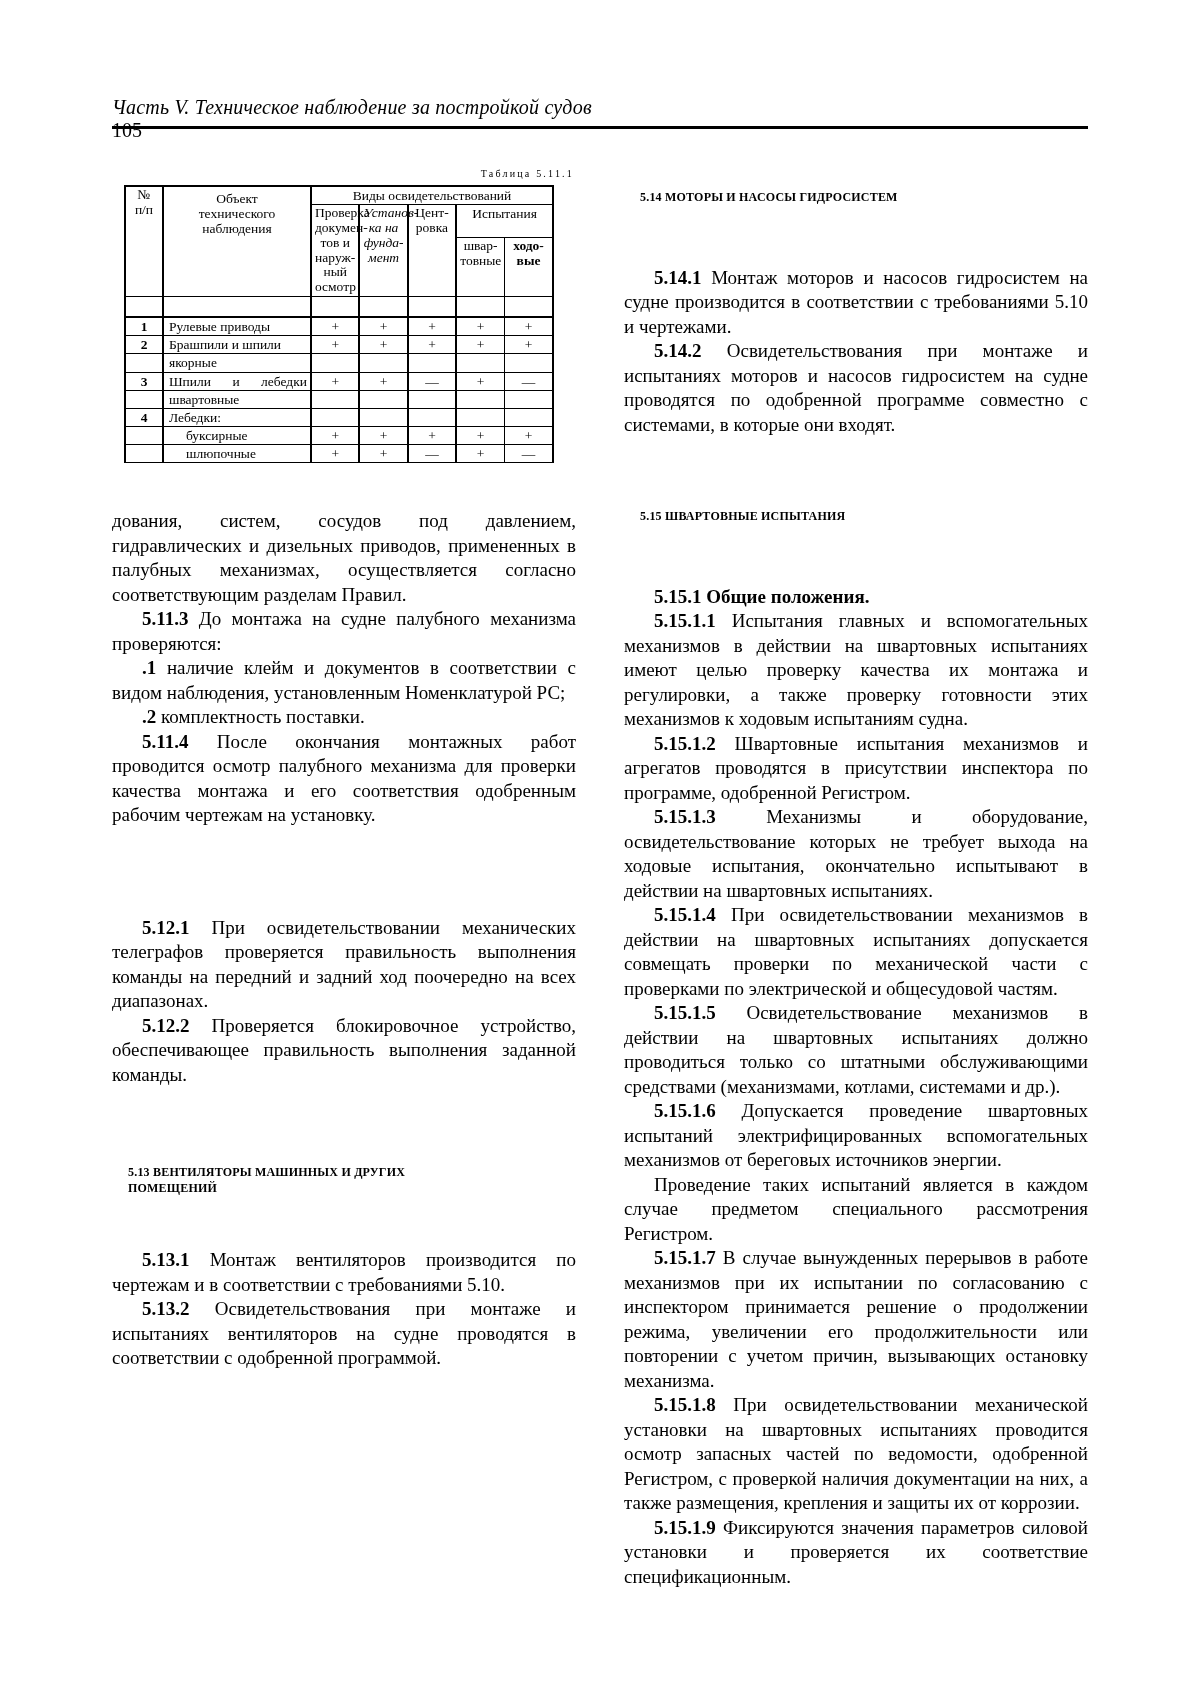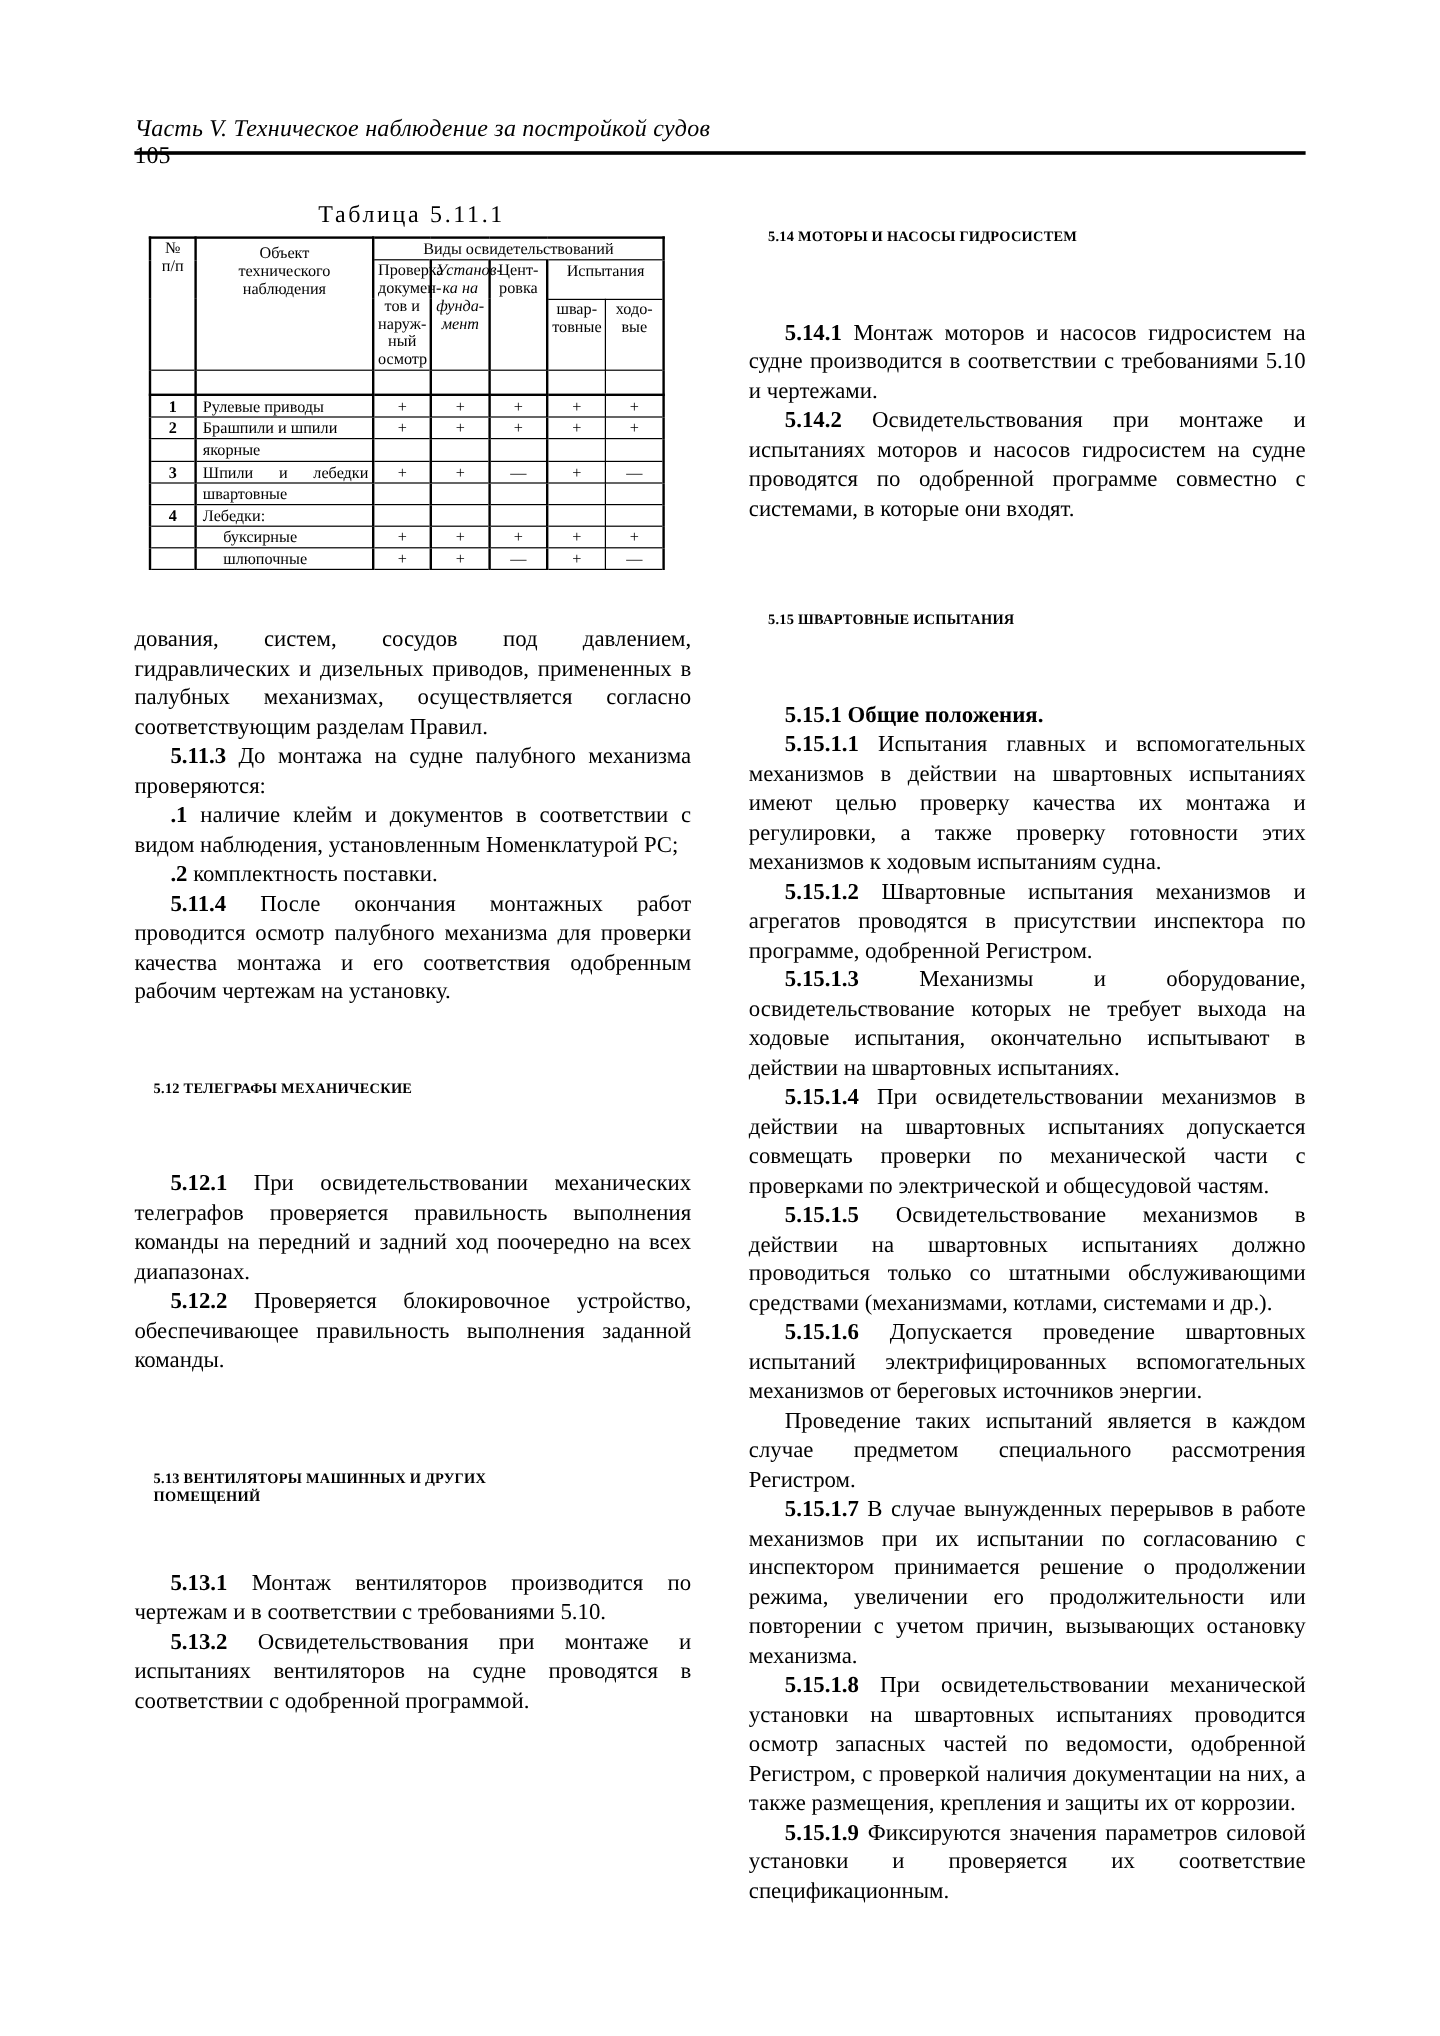--- a/index.html
+++ b/index.html
@@ -59,22 +59,22 @@
     width: 976px;
     display: flex;
     gap: 48px;
   }
   .col {
     width: 464px;
   }
 
   
   .table-caption {
-    text-align: center;
-    font-size: 20px;
+    text-align: right;
+    font-size: 10px;
     letter-spacing: 2.2px;
     margin: 0 0 6px 0;
     padding-right: 2px;
   }
   table.survey {
     border-collapse: collapse;
     width: 430px;
     margin: 0 0 0 12px;
     table-layout: fixed;
   }
@@ -205,21 +205,21 @@
             </th>
             <th class="outer-r" colspan="2">Испытания</th>
           </tr>
           <tr>
             <th style="width:56px;">
               <div class="hdr-stack">
                 <div>швар-</div>
                 <div>товные</div>
               </div>
             </th>
-            <th class="outer-r" style="width:44px;">
+            <th class="outer-r" style="width:44px;font-weight:bold;">
               <div class="hdr-stack">
                 <div>ходо-</div>
                 <div>вые</div>
               </div>
             </th>
           </tr>
           <tr class="row-pad">
             <td class="thick-l thick-r thick-b"></td>
             <td class="thick-r thick-b"></td>
             <td class="thick-r thick-b"></td>
@@ -312,21 +312,20 @@
       <p class="body ind"><b>5.11.3</b><span> До монтажа на судне палубного механизма проверяются:</span></p>
 
       <p class="body ind"><b>.1</b><span> наличие клейм и документов в соответствии с видом наблюдения, установленным Номенклатурой РС;</span></p>
 
       <p class="body ind"><b>.2</b><span> комплектность поставки.</span></p>
 
       <p class="body ind"><b>5.11.4</b><span> После окончания монтажных работ проводится осмотр палубного механизма для проверки качества монтажа и его соответствия одобренным рабочим чертежам на установку.</span></p>
 
       <div class="spacer-44"></div>
 
-      <h2 class="section">5.12 ТЕЛЕГРАФЫ МЕХАНИЧЕСКИЕ</h2>
 
       <div class="spacer-44"></div>
 
       <p class="body ind"><b>5.12.1</b><span> При освидетельствовании механических телеграфов проверяется правильность выполнения команды на передний и задний ход поочередно на всех диапазонах.</span></p>
 
       <p class="body ind"><b>5.12.2</b><span> Проверяется блокировочное устройство, обеспечивающее правильность выполнения заданной команды.</span></p>
 
       <div class="spacer-44"></div>
       <div class="spacer-18"></div>
 

